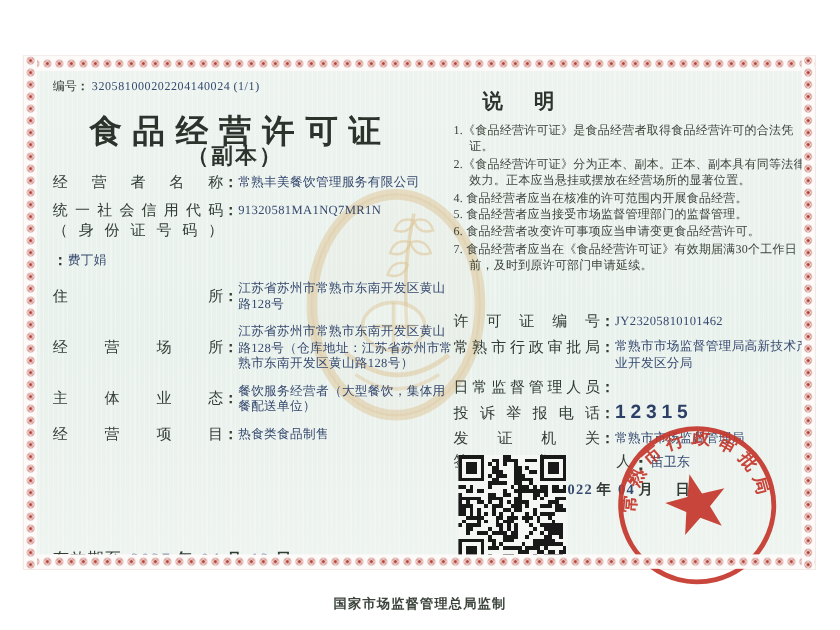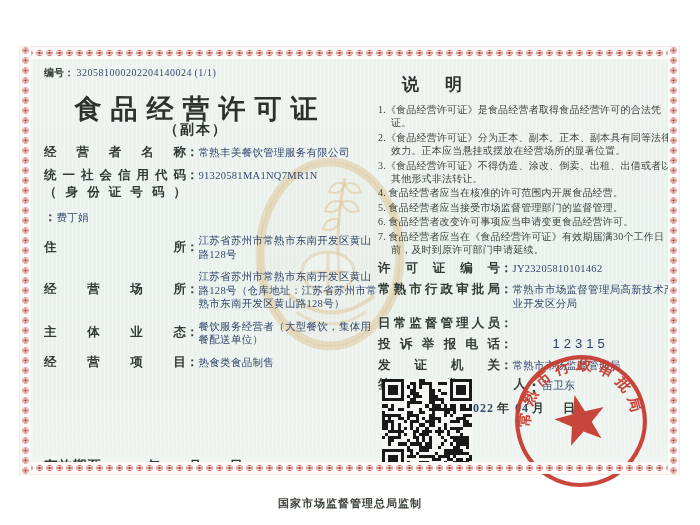--- a/index.html
+++ b/index.html
@@ -29,34 +29,34 @@
   .bstrip.bottom{left:0;bottom:0;width:659px;height:12px;}
   .bstrip.left{left:0;top:0;width:11px;height:427px;}
   .bstrip.right{right:0;top:0;width:11px;height:427px;}
 
   .content{position:absolute;inset:12px 11px;z-index:2;}
 
   
   .watermark{position:absolute;left:230px;top:107px;width:160px;height:200px;z-index:1;opacity:.5;}
 
   
-  .lab{font-family:"Liberation Sans","DejaVu Sans",sans-serif;font-weight:bold;color:#323c34;}
+  .lab{font-family:"Liberation Sans","DejaVu Sans",sans-serif;font-weight:normal;color:#323c34;}
   .val{color:#35486e;}
   .colon{font-family:"Liberation Sans","DejaVu Sans",sans-serif;font-weight:bold;color:#323c34;}
 
   
   .serial-row{position:absolute;left:13px;top:8px;font-size:10px;line-height:12px;white-space:nowrap;}
   .serial-row .num{color:#35486e;letter-spacing:.5px;}
   .cert-title{
     position:absolute;left:0;top:34px;width:330px;text-align:center;
     font-size:27px;font-weight:bold;color:#2b332c;letter-spacing:9px;text-indent:9px;line-height:32px;
   }
   .cert-sub{
     position:absolute;left:0;top:62px;width:330px;text-align:center;
-    font-size:14px;font-weight:bold;color:#2b332c;line-height:18px;letter-spacing:2px;
+    font-size:18px;font-weight:bold;color:#2b332c;line-height:18px;letter-spacing:2px;
   }
   .lfields{position:absolute;left:13px;top:86px;width:335px;}
   .f-row{display:flex;align-items:center;margin-bottom:8px;}
   .f-row .lab{display:inline-block;width:142px;flex:0 0 142px;font-size:12.5px;line-height:15px;
     text-align:justify;text-align-last:justify;}
   .f-row .colon{flex:0 0 auto;font-size:12.5px;line-height:15px;}
   .f-row .val{flex:1 1 auto;font-size:10.5px;line-height:13.5px;padding-top:1px;letter-spacing:.3px;}
   .f-row.tight{margin-bottom:2px;}
   .f-row.idrow{margin-bottom:10px;}
   .f-row.longlabel .lab{width:auto;flex:0 0 auto;text-align-last:auto;letter-spacing:1px;}
@@ -75,22 +75,22 @@
     position:absolute;left:2px;top:44px;width:300px;margin:0;padding:0;list-style:none;
     font-size:10px;line-height:13.4px;color:#3a423a;
   }
   .expl-list li{padding-left:13px;text-indent:-13px;margin-bottom:1px;letter-spacing:.2px;}
   .rfields{position:absolute;left:2px;top:202px;width:300px;}
   .r-row{display:flex;align-items:flex-start;margin-bottom:6px;}
   .r-row .lab{display:inline-block;width:122px;flex:0 0 122px;font-size:12.5px;line-height:15px;
     text-align:justify;text-align-last:justify;}
   .r-row .colon{flex:0 0 auto;font-size:12.5px;line-height:15px;}
   .r-row .val{flex:1 1 auto;font-size:10.5px;line-height:13.5px;padding-top:1px;letter-spacing:.3px;}
-  .r-row .val.phone{font-family:"Liberation Sans","DejaVu Sans",sans-serif;font-weight:normal;
-    font-size:13px;letter-spacing:4px;color:#2c3f66;padding-top:0;margin-left:40px;}
+  .r-row .val.phone{font-family:"Liberation Sans","DejaVu Sans",sans-serif;font-weight:bold;
+    font-size:16px;letter-spacing:4px;color:#2c3f66;padding-top:0;}
   .issuer-row{position:absolute;left:2px;top:318px;width:300px;display:flex;}
   .issuer-row .lab{display:inline-block;width:148px;flex:0 0 148px;font-size:12.5px;line-height:15px;
     text-align:justify;text-align-last:justify;}
   .issuer-row .val{font-size:11px;line-height:14px;padding-top:1px;}
   .issue-date{position:absolute;left:432px;top:341px;font-size:12px;white-space:nowrap;z-index:2;}
   .issue-date .num{color:#35486e;font-weight:bold;letter-spacing:1px;padding:0 3px;}
   .issue-date .unit{color:#323c34;font-weight:bold;font-family:"Liberation Sans","DejaVu Sans",sans-serif;}
   .issue-date .daygap{display:inline-block;width:16px;}
 
   
@@ -187,21 +187,20 @@
       <span class="num">2027</span><span class="unit">年</span>
       <span class="num">04</span><span class="unit">月</span>
       <span class="num">13</span><span class="unit">日</span>
     </div>
 
     <div class="rcol">
       <div class="expl-title">说明</div>
       <ol class="expl-list">
         <li>1.《食品经营许可证》是食品经营者取得食品经营许可的合法凭证。</li>
         <li>2.《食品经营许可证》分为正本、副本。正本、副本具有同等法律效力。正本应当悬挂或摆放在经营场所的显著位置。</li>
-        <li>3.《食品经营许可证》不得伪造、涂改、倒卖、出租、出借或者以其他形式非法转让。</li>
         <li>4. 食品经营者应当在核准的许可范围内开展食品经营。</li>
         <li>5. 食品经营者应当接受市场监督管理部门的监督管理。</li>
         <li>6. 食品经营者改变许可事项应当申请变更食品经营许可。</li>
         <li>7. 食品经营者应当在《食品经营许可证》有效期届满30个工作日前，及时到原许可部门申请延续。</li>
       </ol>
 
       <div class="rfields">
         <div class="r-row">
           <span class="lab">许可证编号</span>
             <span class="colon">：</span>

